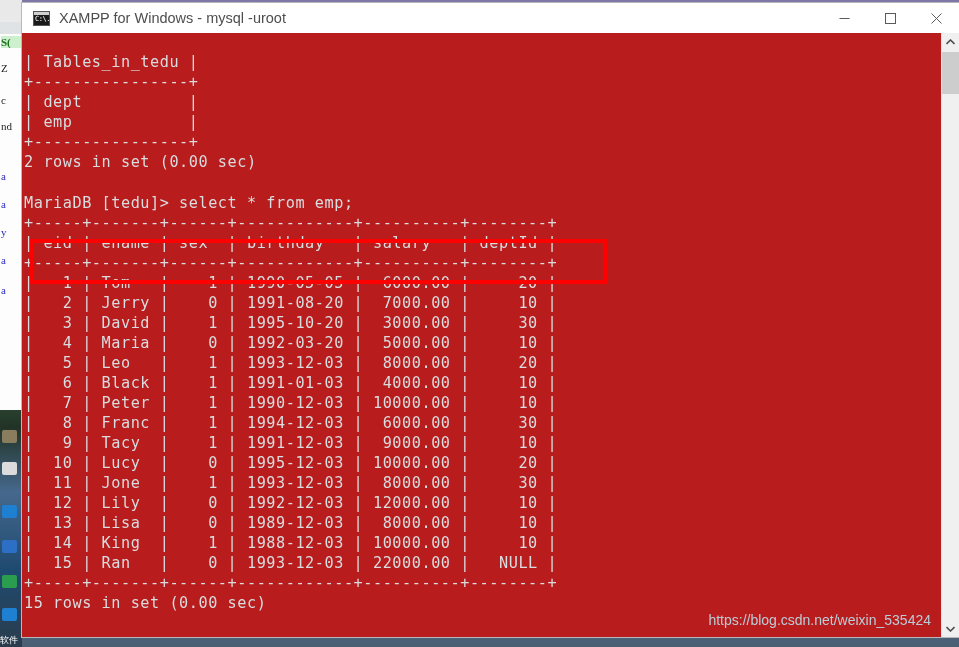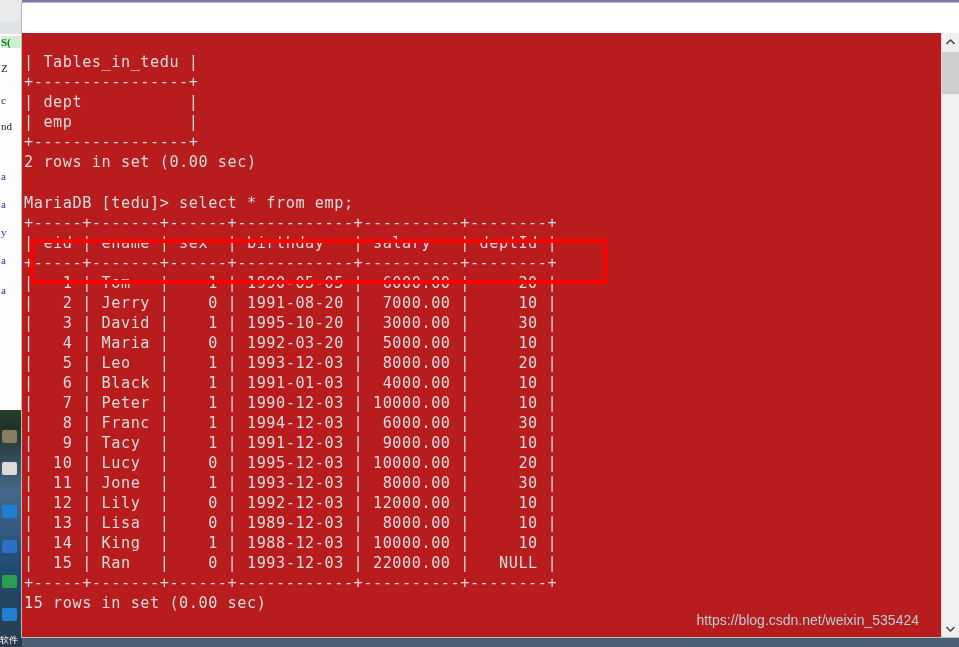--- a/index.html
+++ b/index.html
@@ -118,21 +118,21 @@
   .red-box {
     position: absolute; left: 8px; top: 206px;
     width: 577px; height: 45px;
     border: 4px solid #ff0000;
     box-sizing: border-box;
     pointer-events: none;
   }
 
   
   .watermark {
-    position: absolute; right: 40px; bottom: 9px;
+    position: absolute; right: 28px; bottom: 9px;
     color: #b9ced9; font-size: 14px;
     font-family: "Liberation Sans", sans-serif;
     white-space: nowrap;
   }
 </style>
 </head>
 <body>
 
 <div id="root">
 
@@ -155,20 +155,43 @@
   <div class="desk-icon-img" style="top:430px; background:#8a7d5e;"></div>
   <div class="desk-icon-img" style="top:462px; background:#dcdcdc;"></div>
   <div class="desk-icon-img" style="top:505px; background:#1f7fd0;"></div>
   <div class="desk-icon-img" style="top:540px; background:#2d6fc4;"></div>
   <div class="desk-icon-img" style="top:575px; background:#2a9d4e;"></div>
   <div class="desk-icon-img" style="top:608px; background:#1f7fd0;"></div>
   <div class="taskbar-hint">软件商店</div>
 
   <div class="console-window">
 
+    <div class="titlebar">
+      <div class="title-icon"></div>
+      <div class="title-text">XAMPP for Windows - mysql  -uroot</div>
+
+      <div class="win-buttons">
+        <div class="win-btn">
+          <svg width="11" height="11" viewBox="0 0 11 11" aria-hidden="true">
+            <line x1="0.5" y1="5.5" x2="10.5" y2="5.5" stroke="currentColor" stroke-width="1"></line>
+          </svg>
+        </div>
+        <div class="win-btn">
+          <svg width="11" height="11" viewBox="0 0 11 11" aria-hidden="true">
+            <rect x="0.5" y="0.5" width="10" height="10" fill="none" stroke="currentColor" stroke-width="1"></rect>
+          </svg>
+        </div>
+        <div class="win-btn close">
+          <svg width="11" height="11" viewBox="0 0 11 11" aria-hidden="true">
+            <line x1="0.5" y1="0.5" x2="10.5" y2="10.5" stroke="currentColor" stroke-width="1"></line>
+            <line x1="10.5" y1="0.5" x2="0.5" y2="10.5" stroke="currentColor" stroke-width="1"></line>
+          </svg>
+        </div>
+      </div>
+    </div>
 
     <div class="terminal-area" style="background: #b91c1c;">
       <pre class="terminal-text" style="color: rgb(217, 221, 224);">| Tables_in_tedu |
 +----------------+
 | dept           |
 | emp            |
 +----------------+
 2 rows in set (0.00 sec)
 
 MariaDB [tedu]&gt; select * from emp;

